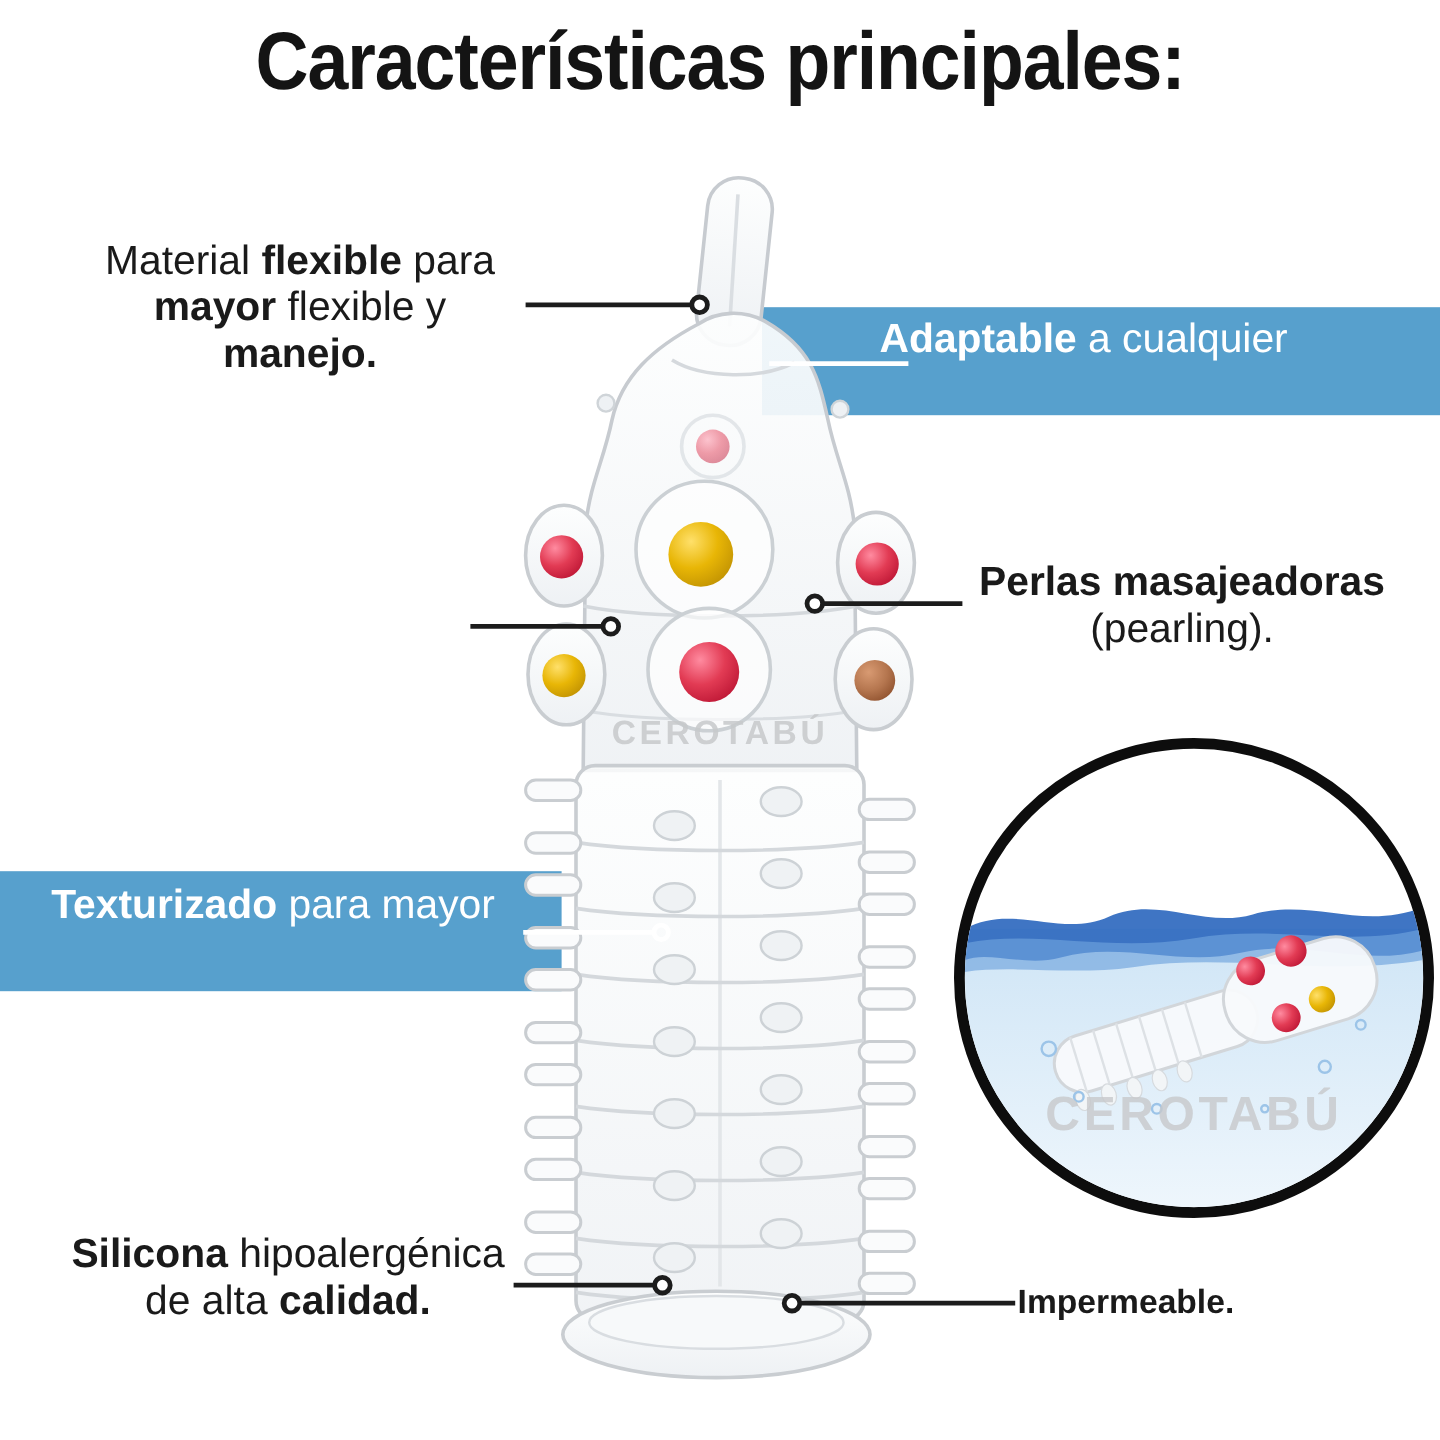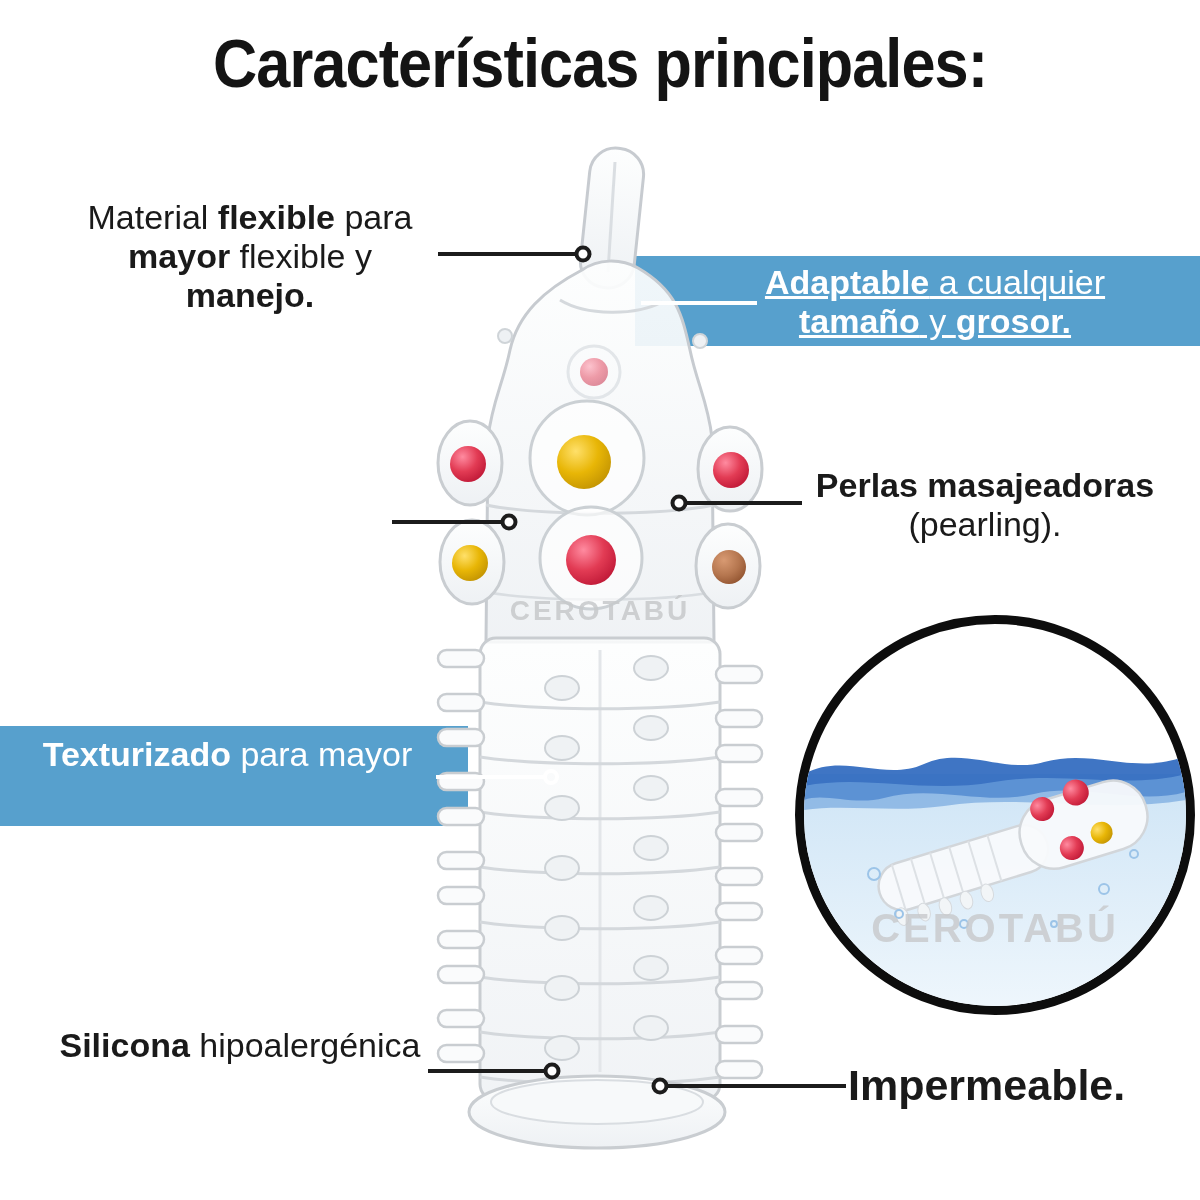--- a/index.html
+++ b/index.html
@@ -1,30 +1,30 @@
 <!DOCTYPE html>
 <html><head>
 <meta charset="utf-8">
 <style>
   html,body{margin:0;padding:0;background:#ffffff;}
   #canvas{position:relative;width:1200px;height:1200px;background:#ffffff;overflow:hidden;
           font-family:"Liberation Sans",sans-serif;color:#1a1a1a;}
   .abs{position:absolute;}
   
-  #title{left:0;top:24px;width:1200px;text-align:center;font-weight:bold;
+  #title{left:0;top:12px;width:1200px;text-align:center;font-weight:bold;
          font-size:68px;letter-spacing:-1px;color:#141414;white-space:nowrap;}
   #title .squeeze{display:inline-block;transform:scaleX(.90);transform-origin:center;}
   
   .callout{font-size:34px;line-height:39px;text-align:center;}
   .callout .ln{white-space:nowrap;}
   .callout b{font-weight:bold;}
   
   .banner{background:#57A0CD;}
   .banner-text{color:#ffffff;}
-  #callout-impermeable{font-size:43px;line-height:46px;text-align:left;font-weight:bold;}
+  #callout-impermeable{font-size:28px;line-height:46px;text-align:left;font-weight:bold;}
   .wm{fill:#c7c9cb;font-weight:bold;letter-spacing:3px;font-family:"Liberation Sans",sans-serif;}
   svg{display:block;}
   .layer{pointer-events:none;}
 </style>
 </head>
 <body>
 
 <div id="canvas">
 
   <div id="title" class="abs">
@@ -181,37 +181,37 @@
     <line x1="667" y1="1086" x2="846" y2="1086" stroke="#1c1c1c" stroke-width="4"></line>
     <circle cx="660" cy="1086" r="6.5" fill="#ffffff" stroke="#1c1c1c" stroke-width="4"></circle>
   </svg>
 
   <div class="abs callout" style="left:55px;top:198px;width:390px;">
       <div class="ln"><span>Material </span><b>flexible</b><span> para</span></div>
       <div class="ln"><b>mayor</b><span> flexible y</span></div>
       <div class="ln"><b>manejo.</b></div>
     </div>
 
-  <div class="abs callout banner-text" style="left:700px;top:263px;width:470px;text-decoration:underline;">
+  <div class="abs callout banner-text" style="left:668px;top:263px;width:470px;">
       <div class="ln"><b>Adaptable</b><span> a cualquier</span></div>
-      <div class="ln"><b>tamaño</b><span> y </span><b>grosor.</b></div>
     </div>
 
 
   <div class="abs callout" style="left:785px;top:466px;width:400px;">
       <div class="ln"><b>Perlas masajeadoras</b></div>
       <div class="ln"><span>(pearling).</span></div>
     </div>
 
   <div class="abs callout banner-text" style="left:0px;top:735px;width:455px;">
       <div class="ln"><b>Texturizado</b><span> para mayor</span></div>
     </div>
 
   <div class="abs callout" style="left:40px;top:1026px;width:400px;">
       <div class="ln"><b>Silicona</b><span> hipoalergénica</span></div>
+      <div class="ln"><span>de alta </span><b>calidad.</b></div>
     </div>
 
   <div id="callout-impermeable" class="abs callout" style="left:848px;top:1062px;width:320px;">
       <div class="ln"><b>Impermeable.</b></div>
     </div>
 
   <div class="abs" style="left:795px;top:615px;width:400px;height:400px;border-radius:50%;
        border:9px solid #0d0d0d;overflow:hidden;background:#ffffff;box-sizing:border-box;">
     <svg width="382" height="382" viewBox="0 0 382 382">
       <defs>

